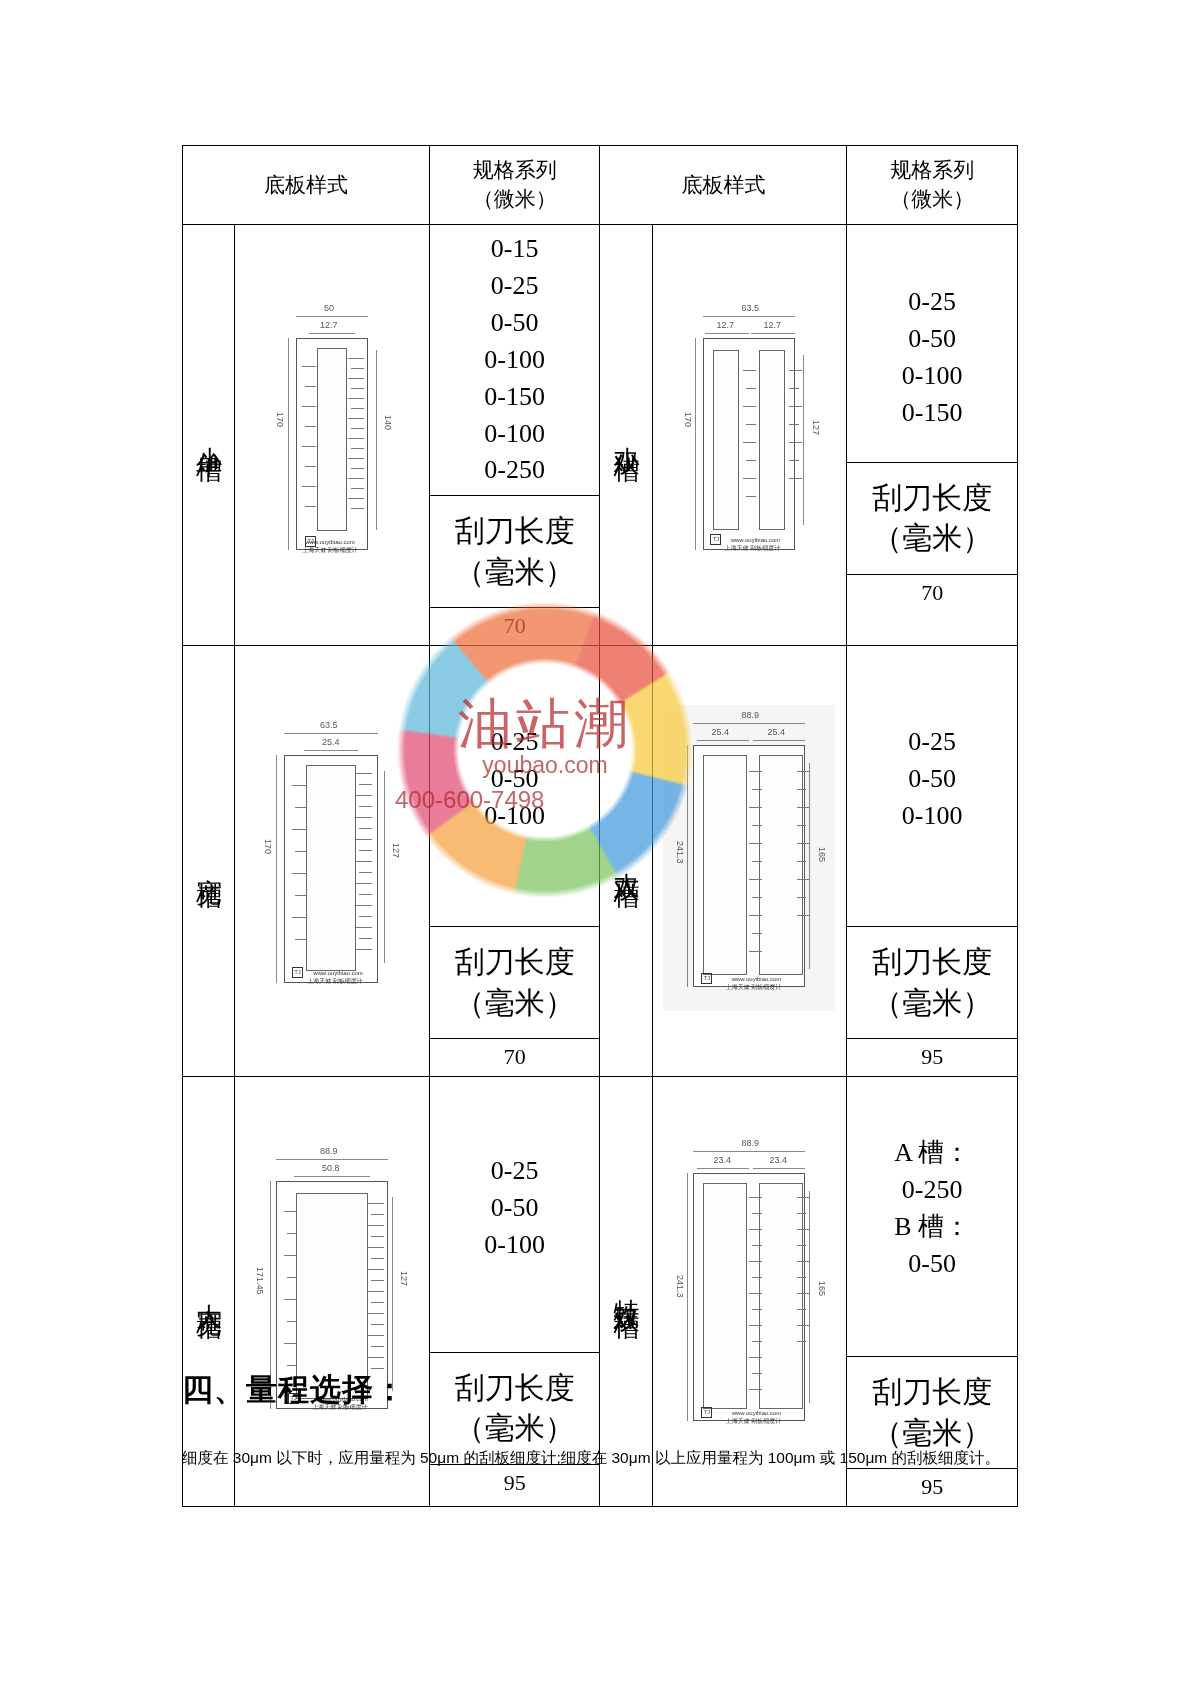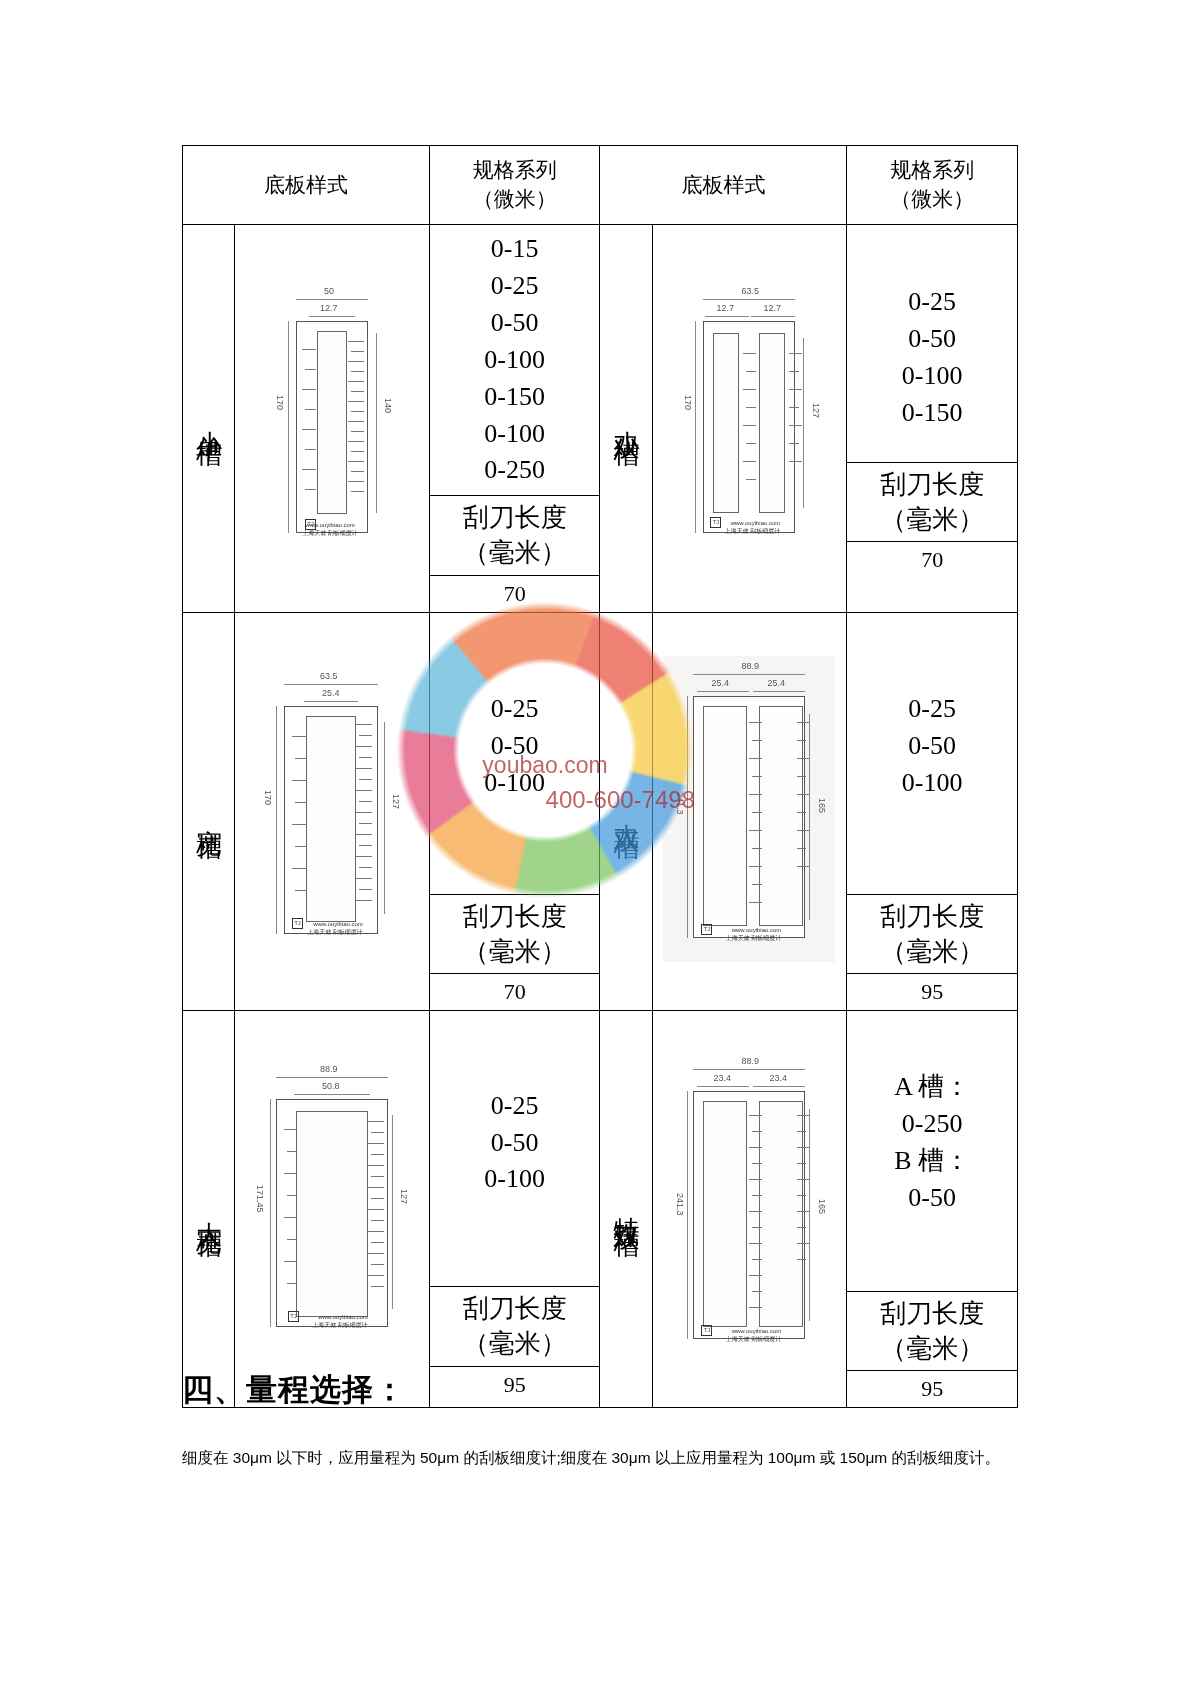--- a/index.html
+++ b/index.html
@@ -46,21 +46,21 @@
     line-height:1;
     display:inline-block;
     white-space:nowrap;
   }
   .speclist{
     font-size:26px;
     line-height:1.42;
     padding:6px 0;
   }
   .sub-sep{border-top:1px solid #000;}
-  .blade-label{font-size:26px;line-height:1.35;padding:4px 0;}
+  .blade-label{font-size:30px;line-height:1.35;padding:15px 0;}
   .blade-val{font-size:22px;padding:3px 0;}
   .drawcell{position:relative;padding:4px 0;}
 
   
   .draw{
     position:relative;
     margin:0 auto;
     font-family:"Liberation Sans", sans-serif;
     color:#4a4a4a;
   }
@@ -150,21 +150,21 @@
   }
   .wm-text-en{
     position:absolute;left:0;top:152px;width:300px;
     text-align:center;
     font-size:23px;
     color:rgba(170,45,45,0.72);
     font-family:"Liberation Sans", sans-serif;
   }
   .wm-text-tel{
     position:absolute;left:0;top:186px;width:300px;
-    text-align:right;
+    text-align:left;
     font-size:24px;
     color:rgba(175,40,45,0.72);
     font-family:"Liberation Sans", sans-serif;
   }
   .wm-photo{
     position:absolute;
     background:#f0ece9;
     opacity:.55;
   }
   h2.section{
@@ -570,20 +570,21 @@
           <div>（毫米）</div>
         </div>
         <div class="blade-val sub-sep">95</div>
       </td>
     </tr>
   </tbody>
     </table>
 
   <div class="watermark">
     <div class="wm-ring"></div>
+    <div class="wm-text-cn">油站潮</div>
     <div class="wm-text-en">youbao.com</div>
     <div class="wm-text-tel">400-600-7498</div>
   </div>
 
   <h2 class="section">四、量程选择：</h2>
 
   <p class="body">细度在 30μm 以下时，应用量程为 50μm 的刮板细度计;细度在 30μm 以上应用量程为 100μm 或 150μm 的刮板细度计。</p>
 
 </div>
 

